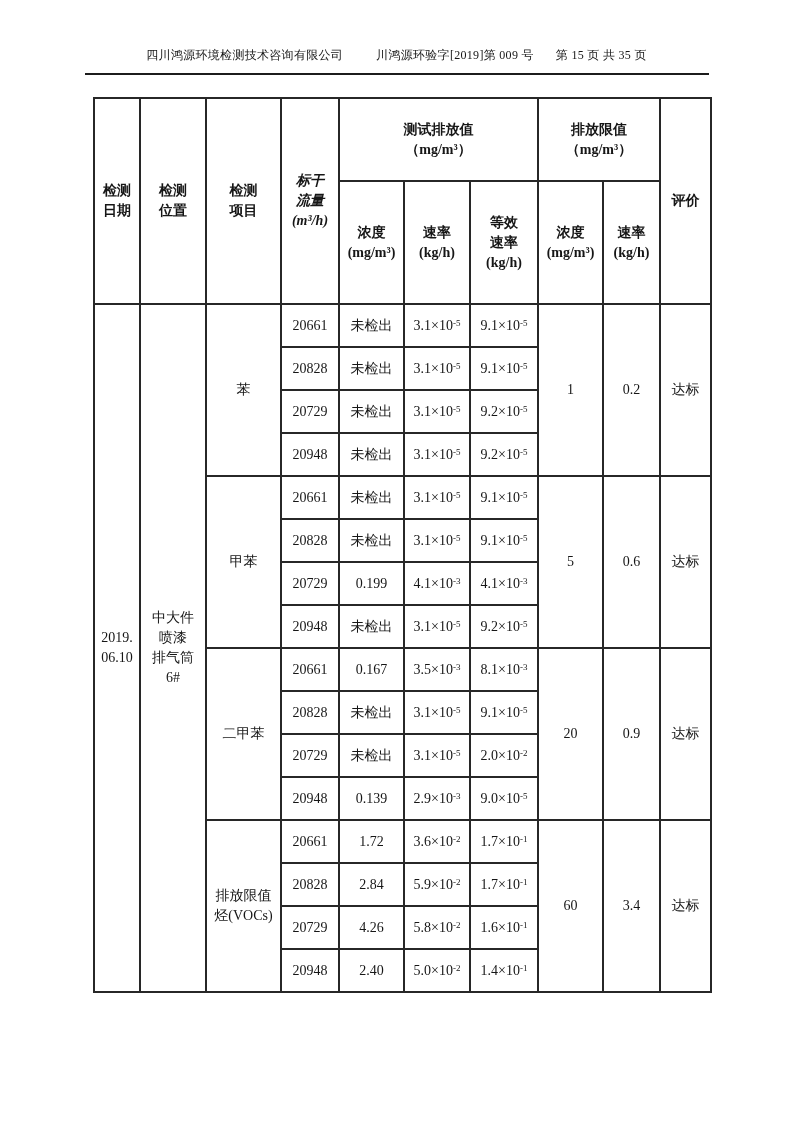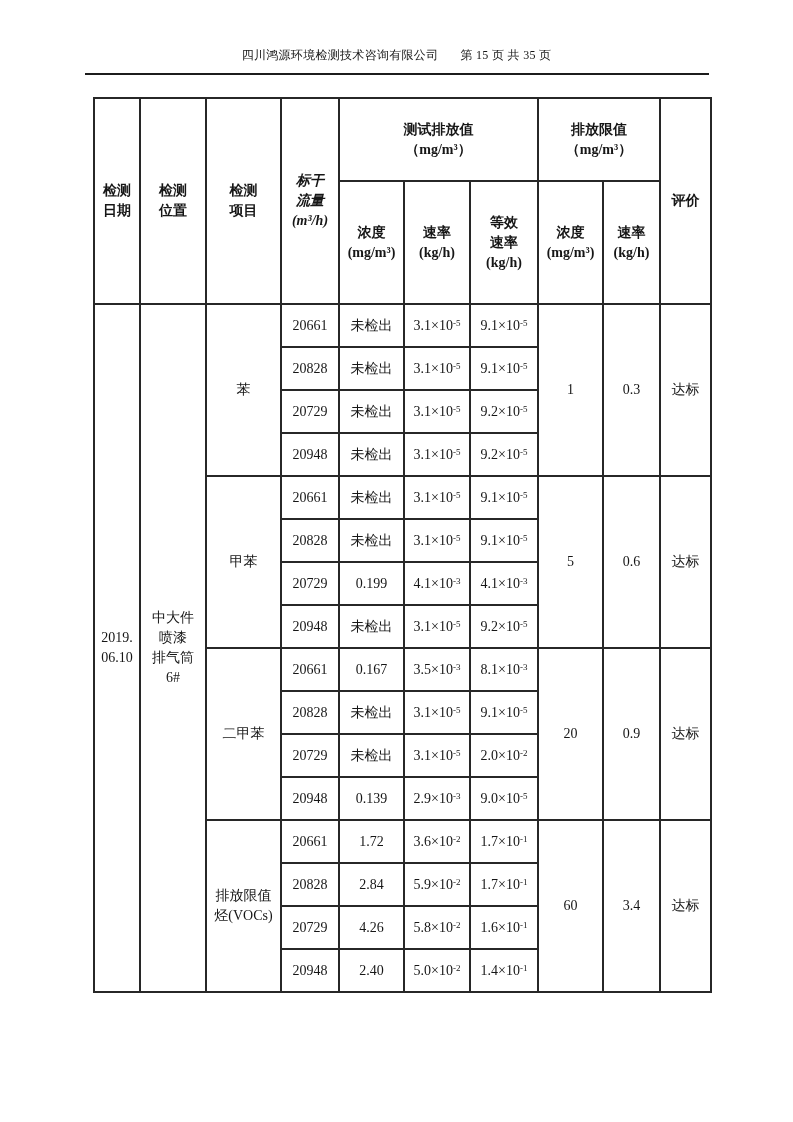--- a/index.html
+++ b/index.html
@@ -41,20 +41,21 @@
   td.hdr-group { line-height: 38px; border-radius: 23px; }     
   td.hdr-sub { line-height: 41px; }       
   td.data-multiline { line-height: 40px; }
   sup { font-size: 9px; line-height: 0; vertical-align: 4px; letter-spacing: 0; }
 </style>
 </head>
 <body>
 
 <div class="page-header">
   <span>四川鸿源环境检测技术咨询有限公司</span>
+  <span class="doc-no">川鸿源环验字[2019]第 009 号</span>
   <span class="page-no">第 15 页 共 35 页</span>
 </div>
 <div class="header-rule"></div>
 
 <table class="report">
   <colgroup>
     <col style="width:46px">
       <col style="width:66px">
       <col style="width:75px">
       <col style="width:58px">
@@ -102,21 +103,21 @@
       <td class="data-multiline" rowspan="16">中大件
 喷漆
 排气筒
 6#</td>
       <td class="data-multiline" rowspan="4">苯</td>
       <td>20661</td>
       <td>未检出</td>
       <td>3.1×10<sup>-5</sup></td>
       <td>9.1×10<sup>-5</sup></td>
       <td rowspan="4">1</td>
-      <td rowspan="4">0.3</td>
+      <td rowspan="4">0.2</td>
       <td rowspan="4">达标</td>
     </tr>
     <tr class="data-row">
       <td>20828</td>
       <td>未检出</td>
       <td>3.1×10<sup>-5</sup></td>
       <td>9.1×10<sup>-5</sup></td>
     </tr>
     <tr class="data-row">
       <td>20729</td>

